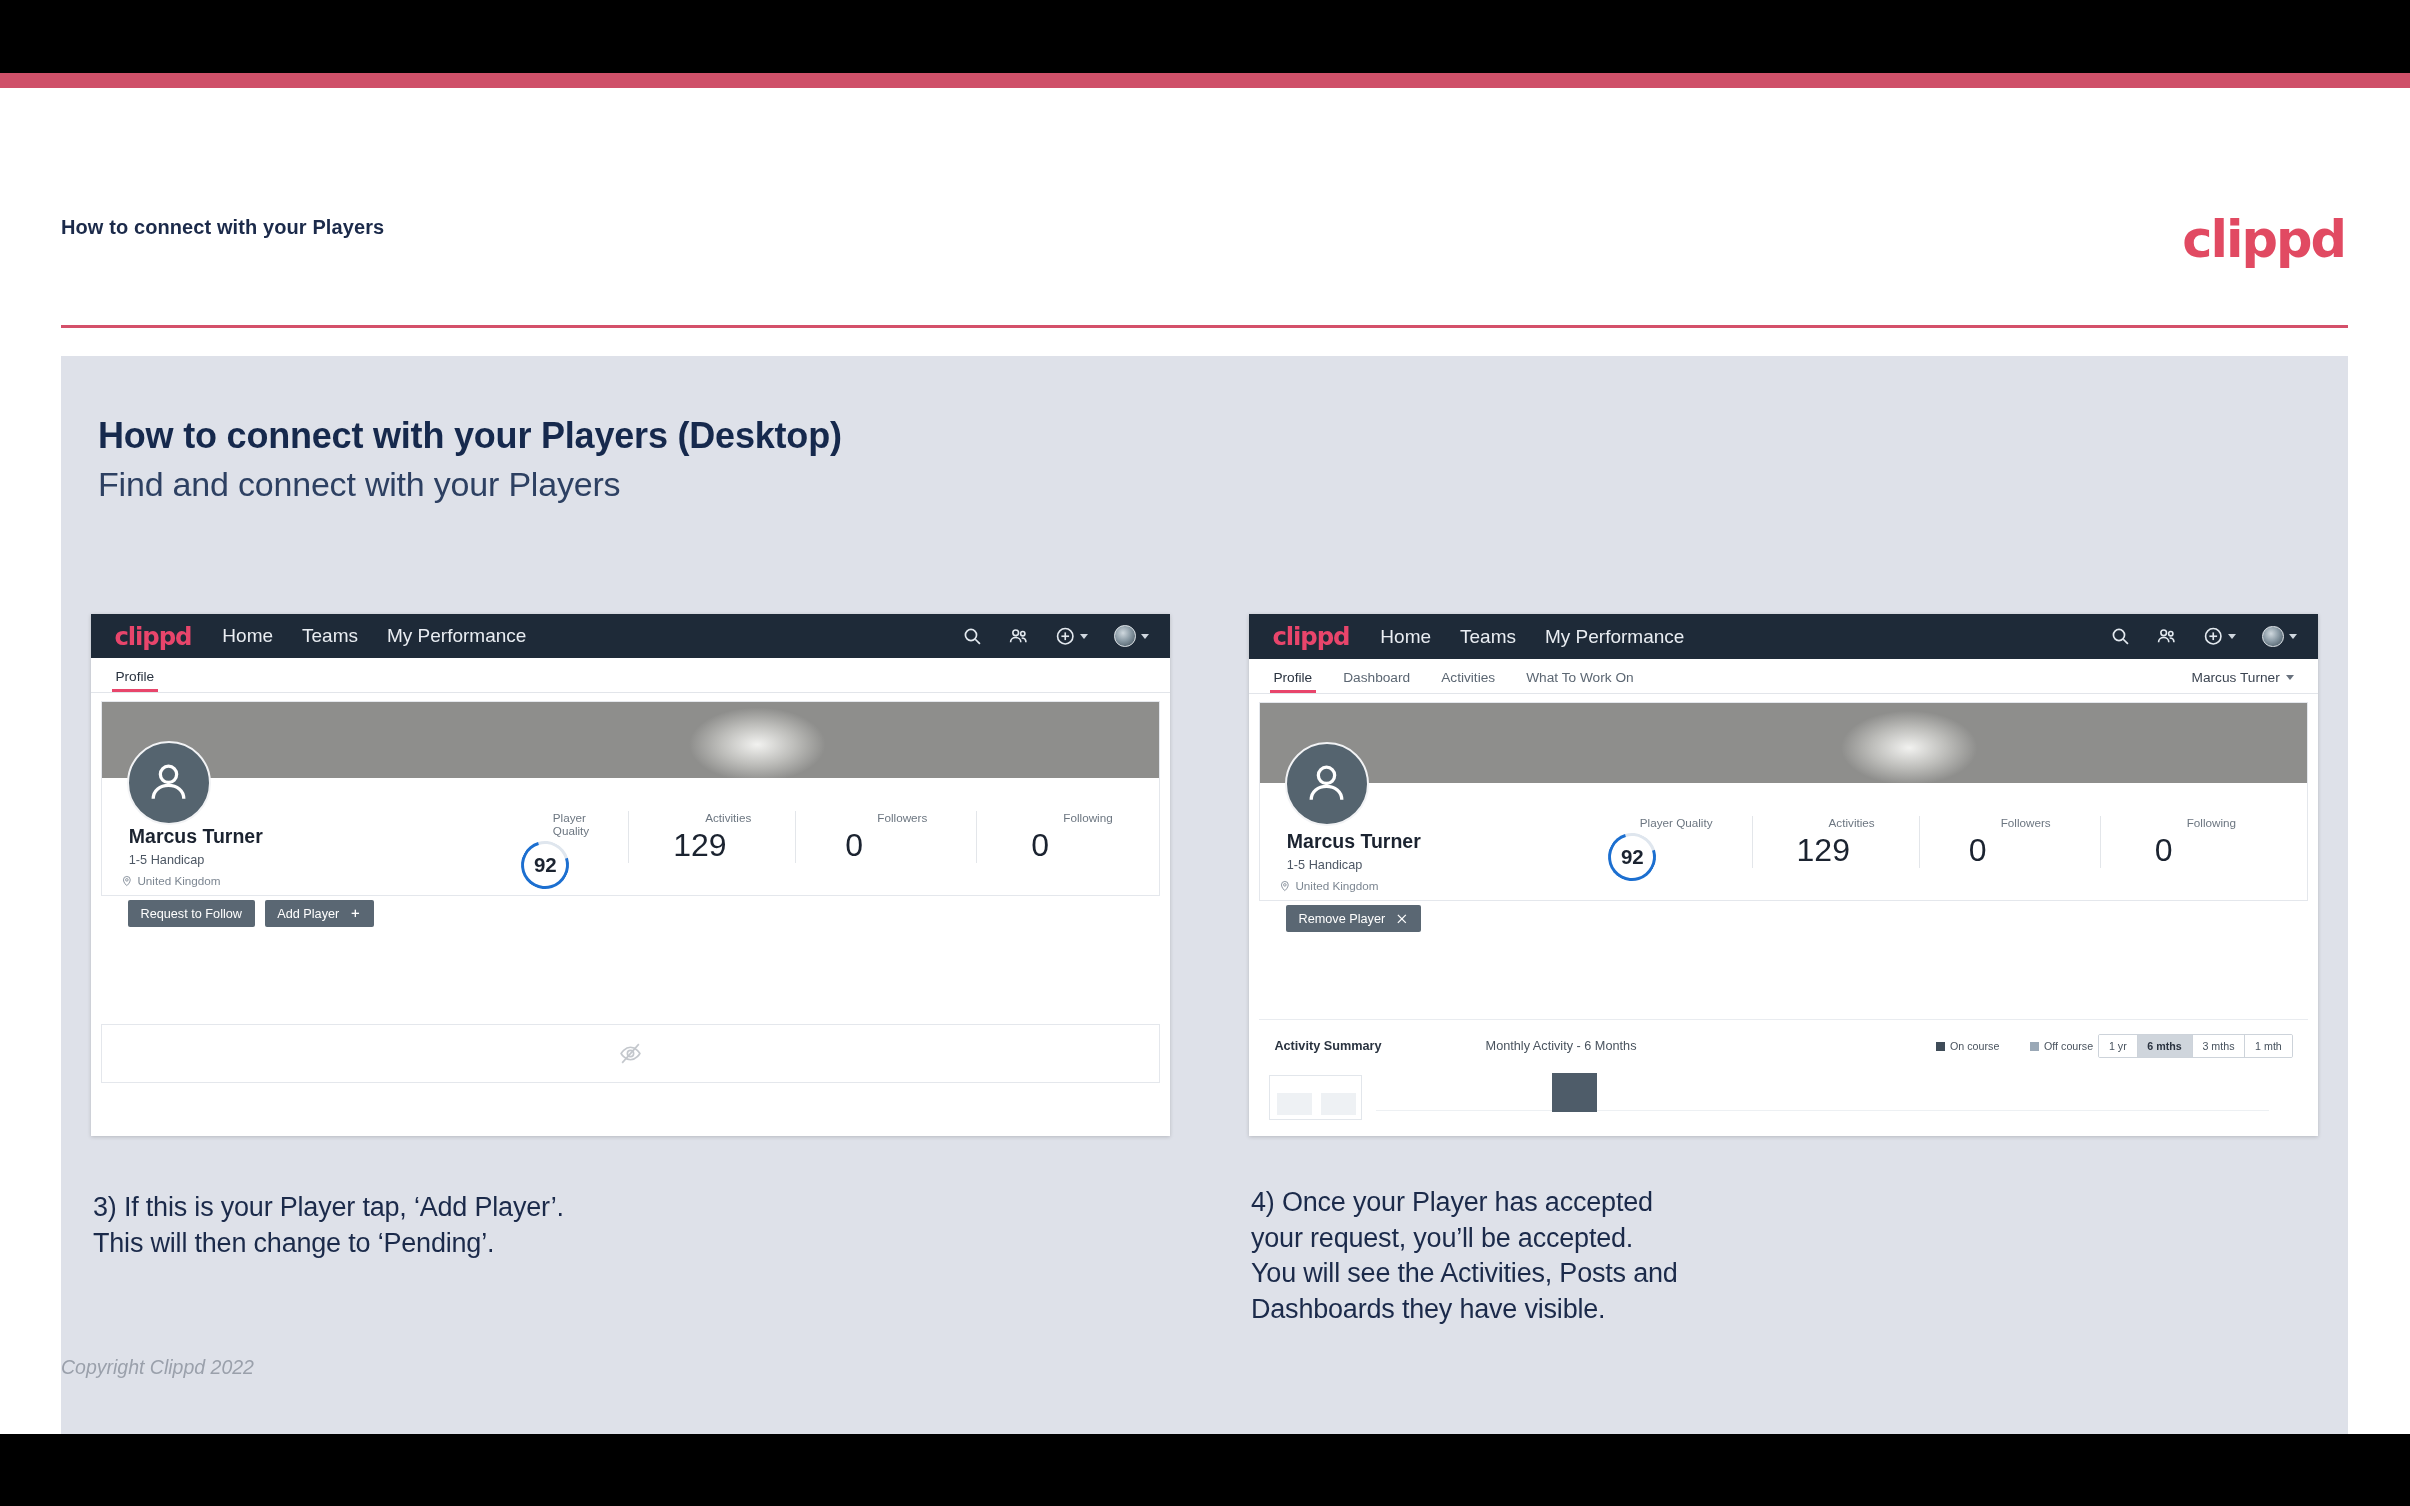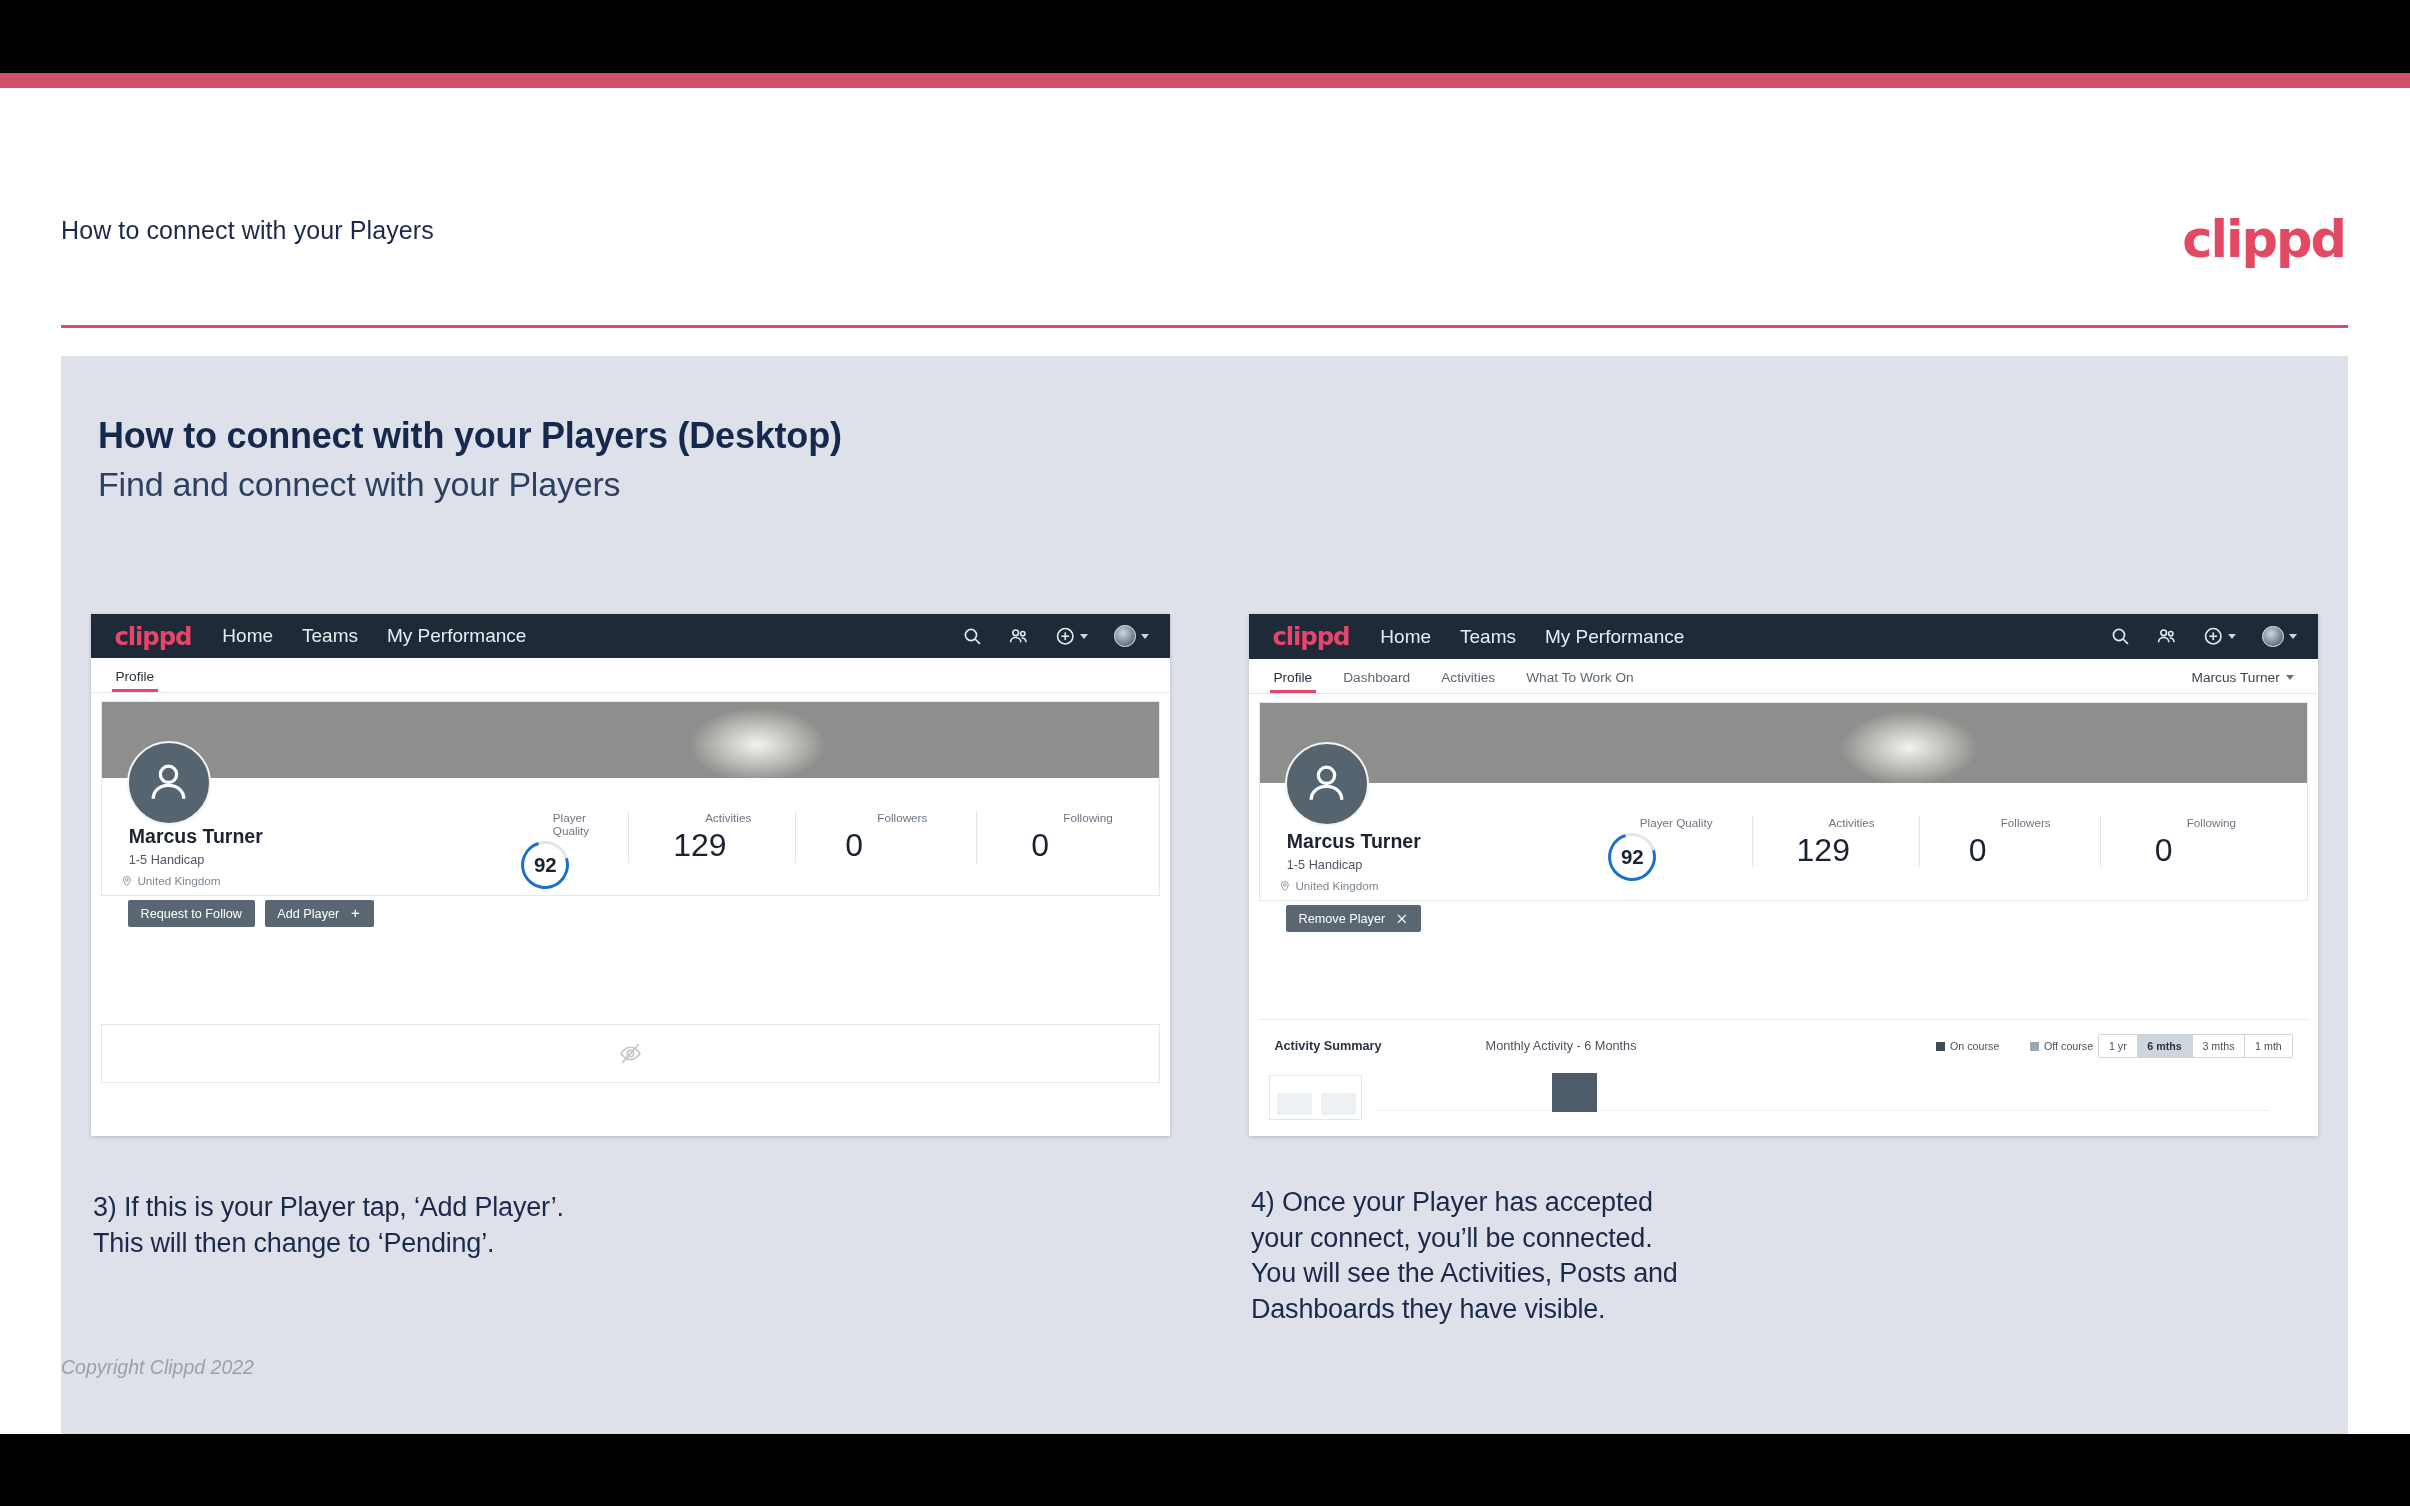--- a/index.html
+++ b/index.html
@@ -22,21 +22,21 @@
     position:absolute; left:0; top:88px; width:2411px; height:1346px;
     background:#ffffff;
   }
 
   
   .doc-header {
     position:absolute; left:0; top:0; width:100%; height:151px;
   }
   .doc-header-title {
     position:absolute; left:61px; top:128px;
-    font-size:25px; color:#1b2a4a; font-weight:400; letter-spacing:0.1px;
+    font-size:20px; color:#1b2a4a; font-weight:700; letter-spacing:0.1px;
   }
   .brand-logo {
     position:absolute; right:66px; top:122px;
     font-size:51px; font-weight:800; color:#e14a62;
     letter-spacing:-2px; font-family:"DejaVu Sans", sans-serif;
   }
   .header-rule {
     position:absolute; left:61px; top:237px; width:2287px; height:2.9px;
     background:#d4506a;
   }
@@ -454,21 +454,21 @@
         </div>
       </div>
 
       <div class="caption cap-left">
         <div>3) If this is your Player tap, ‘Add Player’.</div>
         <div>This will then change to ‘Pending’.</div>
       </div>
 
       <div class="caption cap-right">
         <div>4) Once your Player has accepted</div>
-        <div>your connect, you’ll be connected.</div>
+        <div>your request, you’ll be accepted.</div>
         <div>You will see the Activities, Posts and</div>
         <div>Dashboards they have visible.</div>
       </div>
     </div>
 
     <div class="footer">Copyright Clippd 2022</div>
   </div>
 
   <div class="bottom-black"></div>
 </div>

